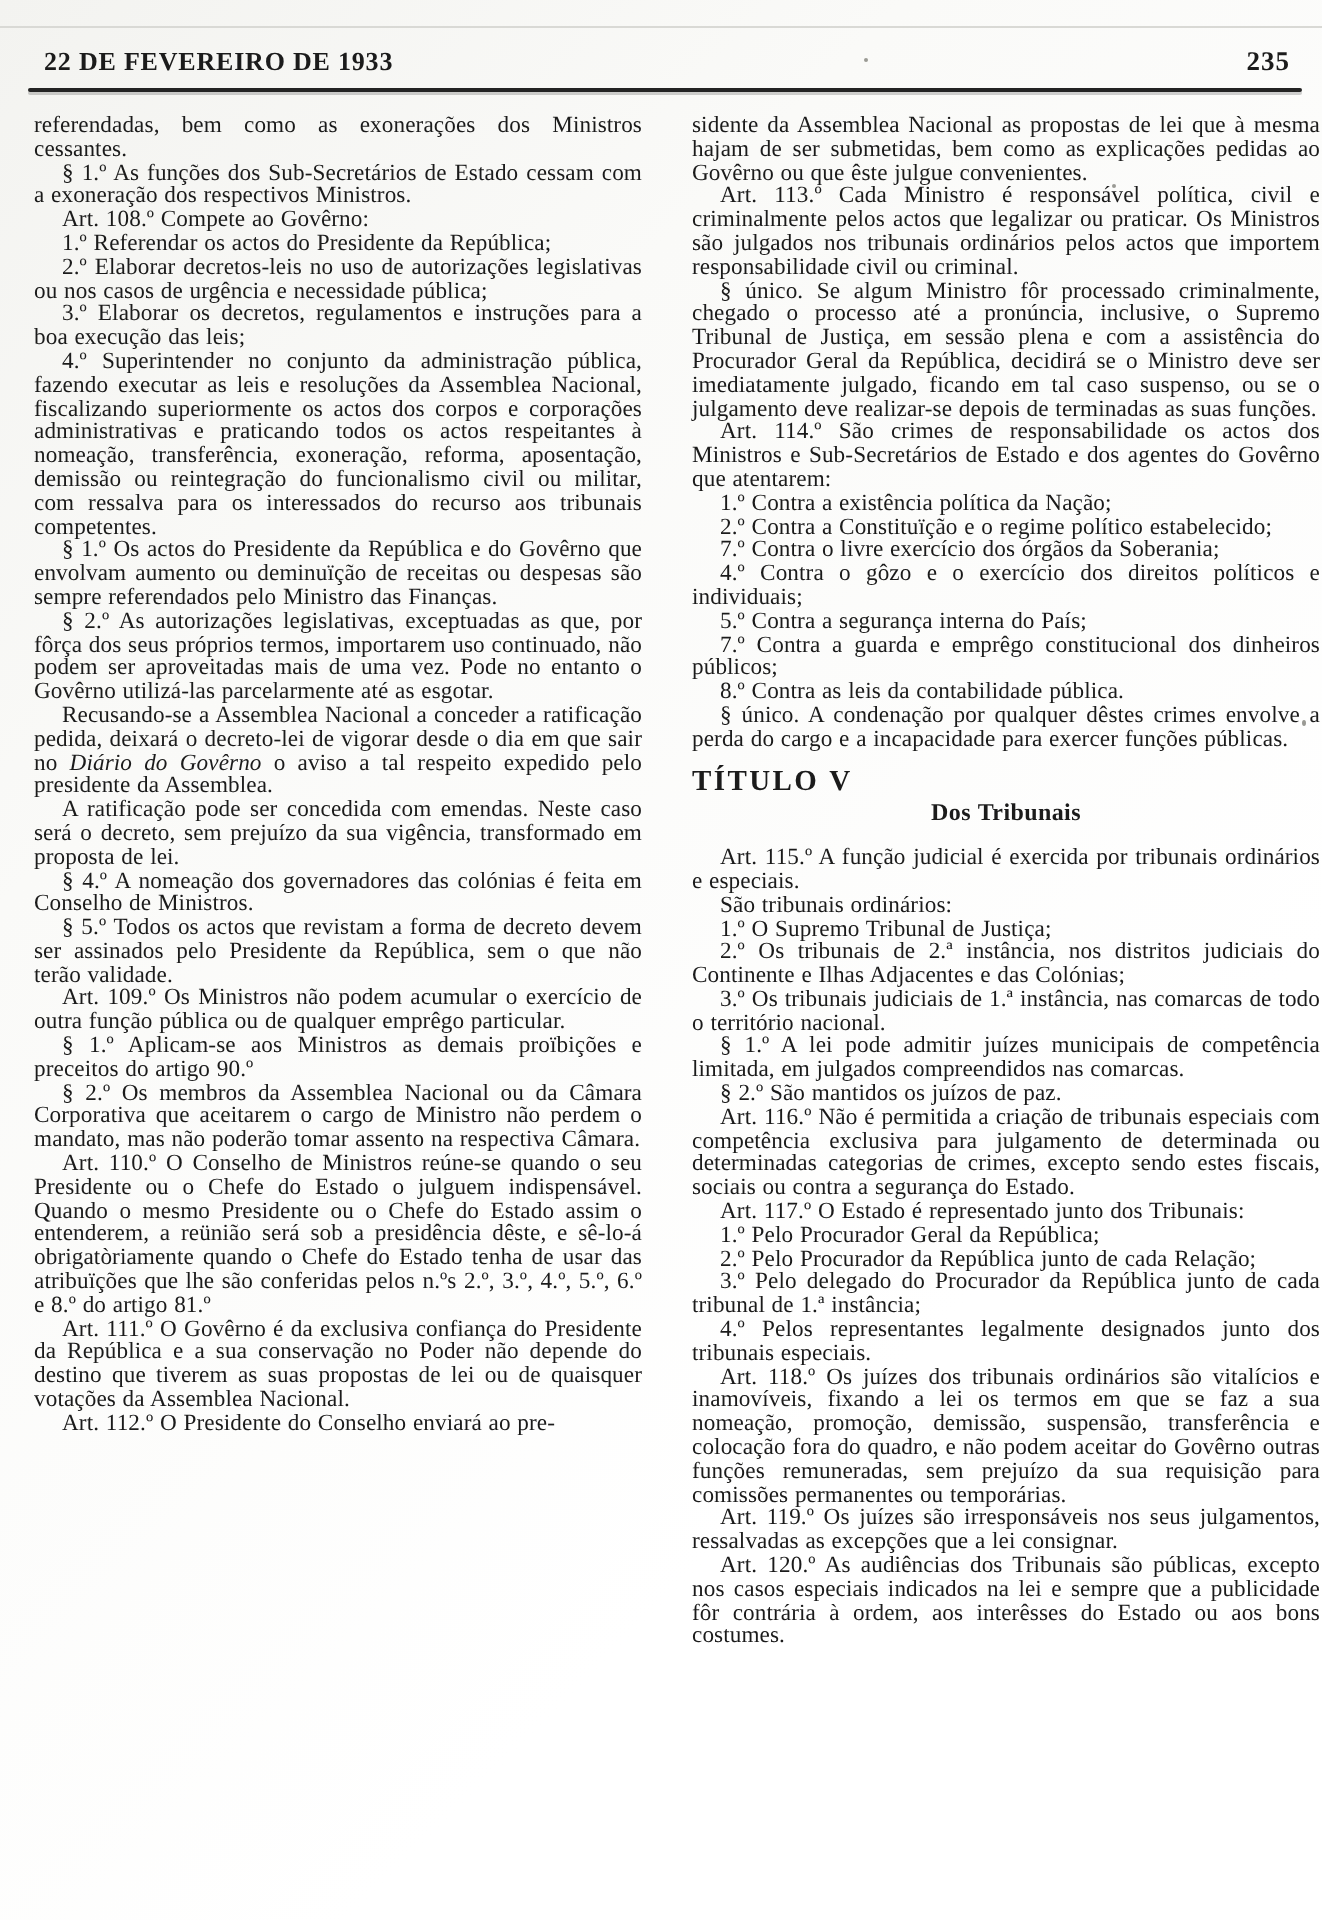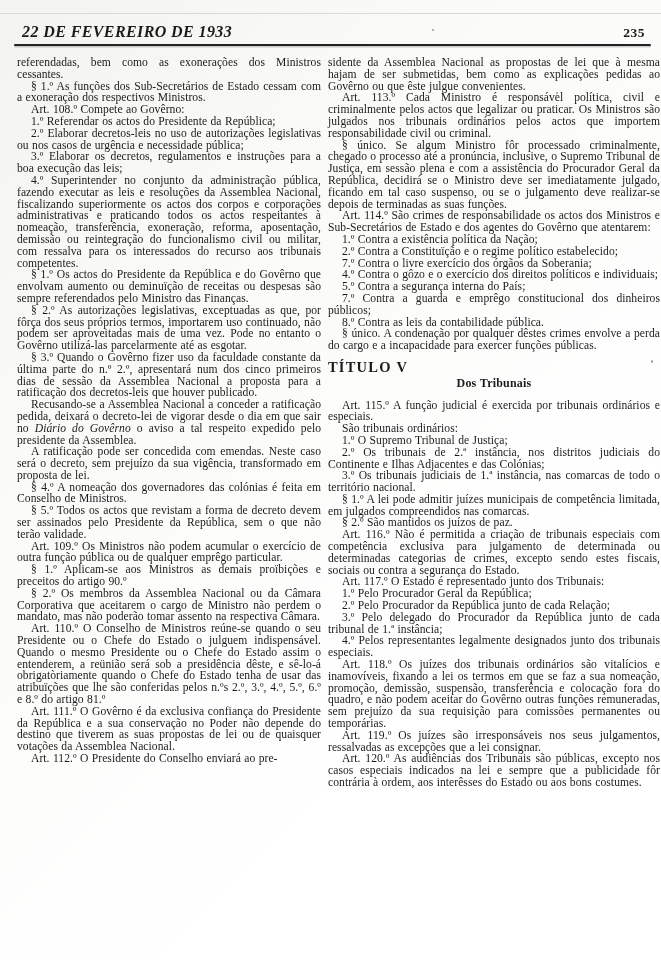--- a/index.html
+++ b/index.html
@@ -17,33 +17,33 @@
   }
   .top-line{
     position:absolute;top:13px;left:0;width:661px;height:1px;
     background:#d9d9d5;
   }
   .header{
     position:absolute;top:23px;left:22px;right:16px;
     display:flex;justify-content:space-between;align-items:baseline;
   }
   .date{
-    font-style:italic;font-weight:bold;font-size:16px;letter-spacing:.4px;
+    font-weight:bold;font-size:13px;letter-spacing:.4px;
   }
   .pagenum{
     font-weight:bold;font-size:13.5px;letter-spacing:.5px;
   }
   .header-rule{
     position:absolute;top:44px;left:14px;right:10px;height:2px;
     background:#232323;border-radius:1px;
     box-shadow:0 1.5px 0 rgba(0,0,0,.18);
   }
   .columns{
     position:absolute;top:57px;left:17px;right:1px;
-    display:flex;gap:7px;
+    display:flex;gap:25px;
   }
   .col{
     font-size:11.6px;line-height:11.8px;
     text-align:justify;
     letter-spacing:.05px;
     word-spacing:.4px;
     hyphens:auto;
   }
   .col-left{width:304px;flex:none;}
   .col-right{flex:1;min-width:0;}
@@ -78,21 +78,20 @@
     <div class="col col-left" id="col-left">
         <p class="para noindent">referendadas, bem como as exonerações dos Ministros cessantes.</p>
         <p class="para">§ 1.º As funções dos Sub-Secretários de Estado cessam com a exoneração dos respectivos Ministros.</p>
         <p class="para">Art. 108.º Compete ao Govêrno:</p>
         <p class="para">1.º Referendar os actos do Presidente da República;</p>
         <p class="para">2.º Elaborar decretos-leis no uso de autorizações legislativas ou nos casos de urgência e necessidade pública;</p>
         <p class="para">3.º Elaborar os decretos, regulamentos e instruções para a boa execução das leis;</p>
         <p class="para">4.º Superintender no conjunto da administração pública, fazendo executar as leis e resoluções da Assemblea Nacional, fiscalizando superiormente os actos dos corpos e corporações administrativas e praticando todos os actos respeitantes à nomeação, transferência, exoneração, reforma, aposentação, demissão ou reintegração do funcionalismo civil ou militar, com ressalva para os interessados do recurso aos tribunais competentes.</p>
         <p class="para">§ 1.º Os actos do Presidente da República e do Govêrno que envolvam aumento ou deminuïção de receitas ou despesas são sempre referendados pelo Ministro das Finanças.</p>
         <p class="para">§ 2.º As autorizações legislativas, exceptuadas as que, por fôrça dos seus próprios termos, importarem uso continuado, não podem ser aproveitadas mais de uma vez. Pode no entanto o Govêrno utilizá-las parcelarmente até as esgotar.</p>
-        <p class="para">§ 3.º Quando o Govêrno fizer uso da faculdade constante da última parte do n.º 2.º, apresentará num dos cinco primeiros dias de sessão da Assemblea Nacional a proposta para a ratificação dos decretos-leis que houver publicado.</p>
         <p class="para">Recusando-se a Assemblea Nacional a conceder a ratificação pedida, deixará o decreto-lei de vigorar desde o dia em que sair no <i>Diário do Govêrno</i> o aviso a tal respeito expedido pelo presidente da Assemblea.</p>
         <p class="para">A ratificação pode ser concedida com emendas. Neste caso será o decreto, sem prejuízo da sua vigência, transformado em proposta de lei.</p>
         <p class="para">§ 4.º A nomeação dos governadores das colónias é feita em Conselho de Ministros.</p>
         <p class="para">§ 5.º Todos os actos que revistam a forma de decreto devem ser assinados pelo Presidente da República, sem o que não terão validade.</p>
         <p class="para">Art. 109.º Os Ministros não podem acumular o exercício de outra função pública ou de qualquer emprêgo particular.</p>
         <p class="para">§ 1.º Aplicam-se aos Ministros as demais proïbições e preceitos do artigo 90.º</p>
         <p class="para">§ 2.º Os membros da Assemblea Nacional ou da Câmara Corporativa que aceitarem o cargo de Ministro não perdem o mandato, mas não poderão tomar assento na respectiva Câmara.</p>
         <p class="para">Art. 110.º O Conselho de Ministros reúne-se quando o seu Presidente ou o Chefe do Estado o julguem indispensável. Quando o mesmo Presidente ou o Chefe do Estado assim o entenderem, a reünião será sob a presidência dêste, e sê-lo-á obrigatòriamente quando o Chefe do Estado tenha de usar das atribuïções que lhe são conferidas pelos n.ºs 2.º, 3.º, 4.º, 5.º, 6.º e 8.º do artigo 81.º</p>
         <p class="para">Art. 111.º O Govêrno é da exclusiva confiança do Presidente da República e a sua conservação no Poder não depende do destino que tiverem as suas propostas de lei ou de quaisquer votações da Assemblea Nacional.</p>
         <p class="para">Art. 112.º O Presidente do Conselho enviará ao pre-</p>

